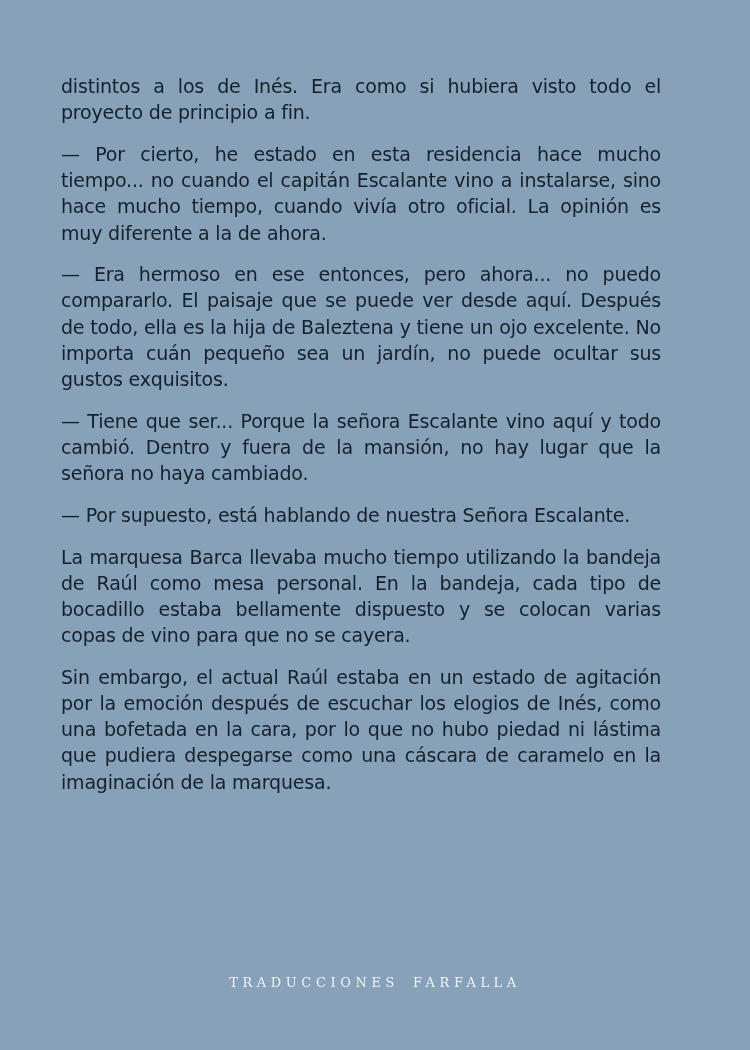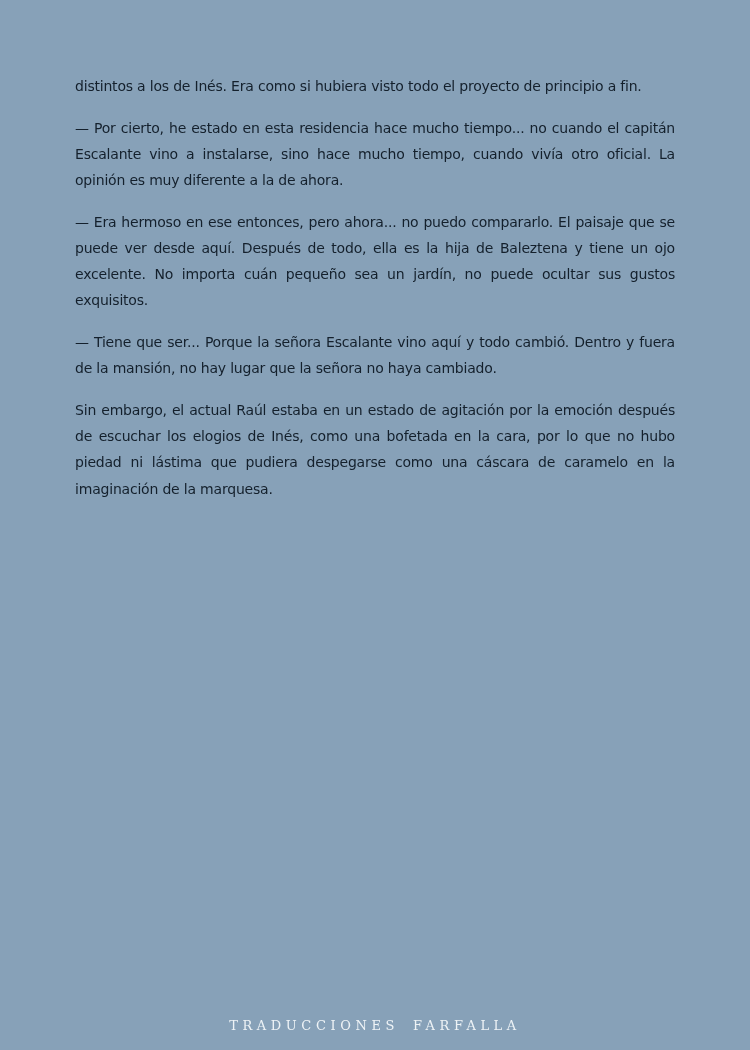--- a/index.html
+++ b/index.html
@@ -8,54 +8,56 @@
     }
     body {
       width: 750px;
       height: 1050px;
       background: #87a1b8;
       position: relative;
       overflow: hidden;
     }
     .page {
       position: absolute;
-      left: 75px;
+      left: 61px;
       top: 73px;
       width: 600px;
       font-family: "DejaVu Sans", sans-serif;
-      font-size: 14px;
+      font-size: 19px;
       line-height: 26.2px;
       color: #14202c;
       letter-spacing: -0.2px;
     }
     .page p {
       margin: 0 0 15.5px 0;
       text-align: justify;
       text-align-last: left;
     }
     .footer {
       position: absolute;
       left: 0;
       width: 750px;
       top: 975px;
       text-align: center;
       font-family: "DejaVu Serif", serif;
       font-size: 13px;
       letter-spacing: 4.6px;
       color: #eef3f6;
     }
-    .footer span { display: inline-block; margin-top: 43px; }
+    .footer span { display: inline-block; }
     .footer .gap { width: 14px; }
   </style>
 </head>
 <body>
 
 <div class="page">
   <p>distintos a los de Inés. Era como si hubiera visto todo el proyecto de principio a fin.</p>
   <p>— Por cierto, he estado en esta residencia hace mucho tiempo... no cuando el capitán Escalante vino a instalarse, sino hace mucho tiempo, cuando vivía otro oficial. La opinión es muy diferente a la de ahora.</p>
   <p>— Era hermoso en ese entonces, pero ahora... no puedo compararlo. El paisaje que se puede ver desde aquí. Después de todo, ella es la hija de Baleztena y tiene un ojo excelente. No importa cuán pequeño sea un jardín, no puede ocultar sus gustos exquisitos.</p>
   <p>— Tiene que ser... Porque la señora Escalante vino aquí y todo cambió. Dentro y fuera de la mansión, no hay lugar que la señora no haya cambiado.</p>
+  <p>— Por supuesto, está hablando de nuestra Señora Escalante.</p>
+  <p>La marquesa Barca llevaba mucho tiempo utilizando la bandeja de Raúl como mesa personal. En la bandeja, cada tipo de bocadillo estaba bellamente dispuesto y se colocan varias copas de vino para que no se cayera.</p>
   <p>Sin embargo, el actual Raúl estaba en un estado de agitación por la emoción después de escuchar los elogios de Inés, como una bofetada en la cara, por lo que no hubo piedad ni lástima que pudiera despegarse como una cáscara de caramelo en la imaginación de la marquesa.</p>
 </div>
 
 <div class="footer">
   <span>TRADUCCIONES</span><span class="gap"></span><span>FARFALLA</span>
 </div>
 
 </body></html>

